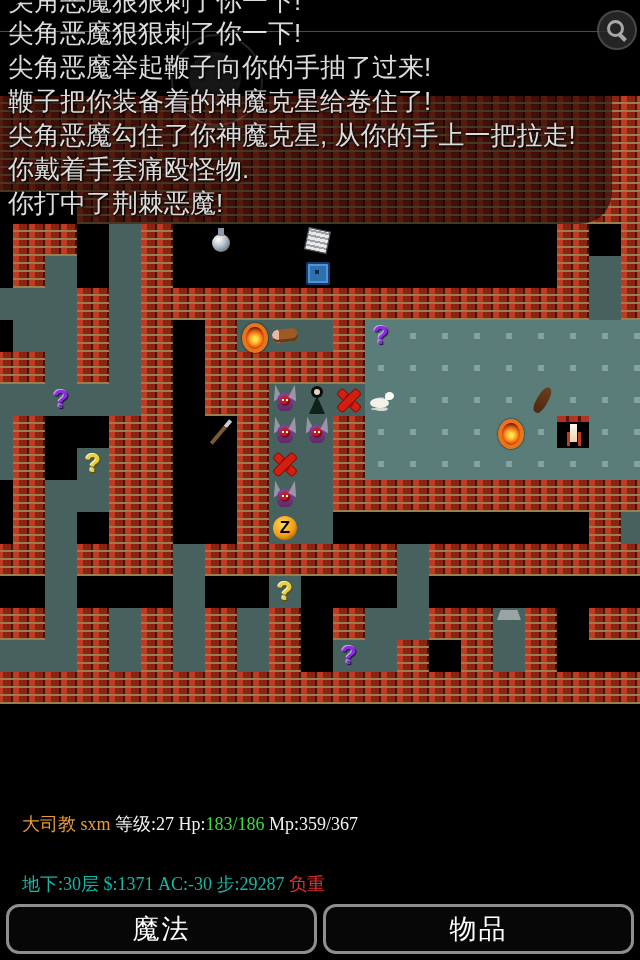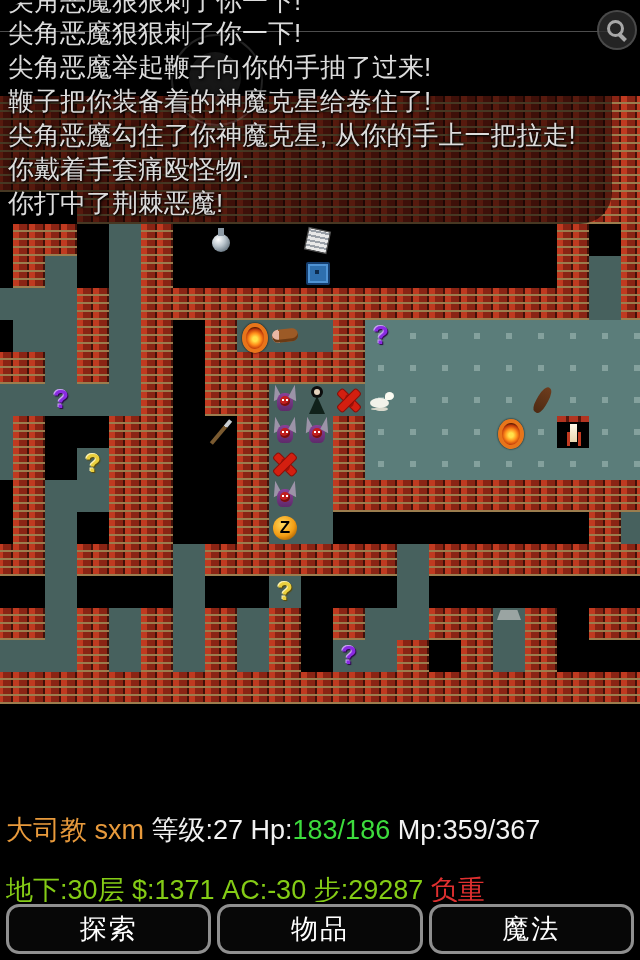--- a/index.html
+++ b/index.html
@@ -82,21 +82,21 @@
     border:2px solid rgba(170,170,170,.22);z-index:2;}
   #touch-ring::before{content:"";position:absolute;left:16px;top:16px;width:52px;height:52px;border-radius:50%;
     background:rgba(140,140,140,.16);}
   
   #magnify{position:absolute;left:597px;top:10px;width:36px;height:36px;border-radius:50%;
     background:rgba(45,45,45,.8);border:2px solid rgba(110,110,110,.5);z-index:7;}
   #magnify .lens{position:absolute;left:8px;top:8px;width:11px;height:11px;border:3px solid #a8a8a8;border-radius:50%;}
   #magnify .handle{position:absolute;left:21px;top:20px;width:4px;height:10px;background:#a8a8a8;transform:rotate(-45deg);}
   
   #status{position:absolute;left:0;top:806px;width:640px;height:96px;background:#000;z-index:5;}
-  .statline{position:absolute;left:6px;font-size:27px;white-space:nowrap;letter-spacing:0;}
+  .statline{position:absolute;left:22px;font-size:18px;white-space:nowrap;letter-spacing:0;font-family:Liberation Serif, serif;}
   #stat1{top:6px;} #stat2{top:36px;} #stat3{top:66px;}
   
   #toolbar{position:absolute;left:0;top:902px;width:640px;height:58px;display:flex;gap:6px;
     padding:2px 6px;box-sizing:border-box;z-index:6;background:#000;}
   .tb-btn{flex:1;height:50px;background:#070707;border:3px solid #8f8f8f;border-radius:13px;
     color:#fff;font-size:27px;font-family:inherit;display:flex;align-items:center;justify-content:center;
     letter-spacing:2px;padding:0;}
 </style>
 </head>
 <body>
@@ -479,22 +479,21 @@
       <div class="msg" style="top: 186px;">你打中了荆棘恶魔!</div>
     </div>
 
   <div id="magnify">
     <span class="lens"></span>
     <span class="handle"></span>
   </div>
 
   <div id="status">
     <div class="statline" id="stat1"><span style="color: rgb(232, 154, 60);">大司教 sxm </span><span style="color: rgb(242, 242, 242);">等级:27 Hp:</span><span style="color: rgb(61, 220, 61);">183/186</span><span style="color: rgb(242, 242, 242);"> Mp:359/367</span></div>
-    <div class="statline" id="stat3"><span style="color: #84cc16;">地下:30层 $:1371 AC:-30 步:29287 </span><span style="color: rgb(224, 48, 48);">负重</span></div>
+    <div class="statline" id="stat3"><span style="color: #14b8a6;">地下:30层 $:1371 AC:-30 步:29287 </span><span style="color: rgb(224, 48, 48);">负重</span></div>
   </div>
 
   <div id="toolbar">
-      <button class="tb-btn">探索</button>
+      <button class="tb-btn">魔法</button>
       <button class="tb-btn">物品</button>
-      <button class="tb-btn">魔法</button>
     </div>
 
 </div>
 
 </body></html>

